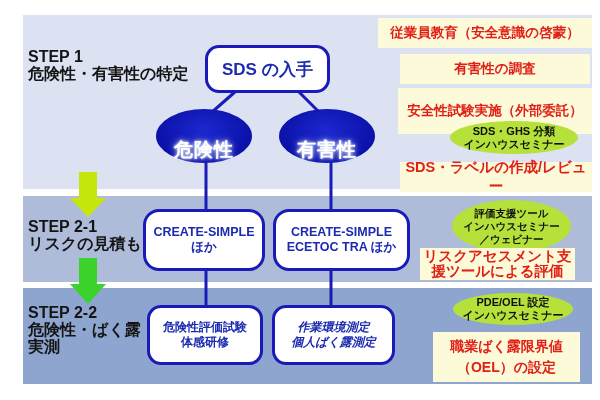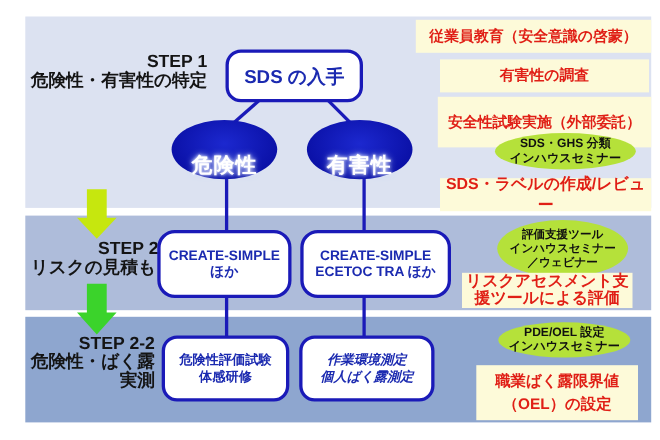--- a/index.html
+++ b/index.html
@@ -3,21 +3,21 @@
 <meta charset="utf-8">
 <style>
   html,body{margin:0;padding:0;background:#fff;}
   #stage{position:relative;width:600px;height:400px;background:#ffffff;overflow:hidden;
          font-family:"Liberation Sans","DejaVu Sans",sans-serif;}
   .band{position:absolute;left:23px;width:569px;}
   #band-step1{top:15px;height:174px;background:#dce2f1;}
   #band-step2-1{top:196px;height:86px;background:#aebcda;}
   #band-step2-2{top:288px;height:96px;background:#8ea6cf;}
   svg.layer{position:absolute;left:0;top:0;pointer-events:none;}
-  .step-label{position:absolute;color:#141414;font-weight:bold;font-size:16px;line-height:17px;white-space:nowrap;text-align:right;}
+  .step-label{position:absolute;color:#141414;font-weight:bold;font-size:16px;line-height:17px;white-space:nowrap;}
   .step-label .t{display:block;}
   
   .node{position:absolute;background:#ffffff;border:3px solid #1a1ab8;color:#1b2ab0;
         font-weight:bold;display:flex;flex-direction:column;align-items:center;justify-content:center;
         text-align:right;box-sizing:border-box;}
   #sds-box{left:205px;top:45px;width:125px;height:48px;border-radius:14px;font-size:17px;}
   .mid-box{top:209px;height:62px;border-radius:16px;font-size:12.5px;line-height:15px;}
   #estimate-hazard-box{left:143px;width:122px;}
   #estimate-toxicity-box{left:273px;width:137px;}
   .bot-box{top:305px;height:60px;border-radius:14px;font-size:12px;line-height:15px;}

